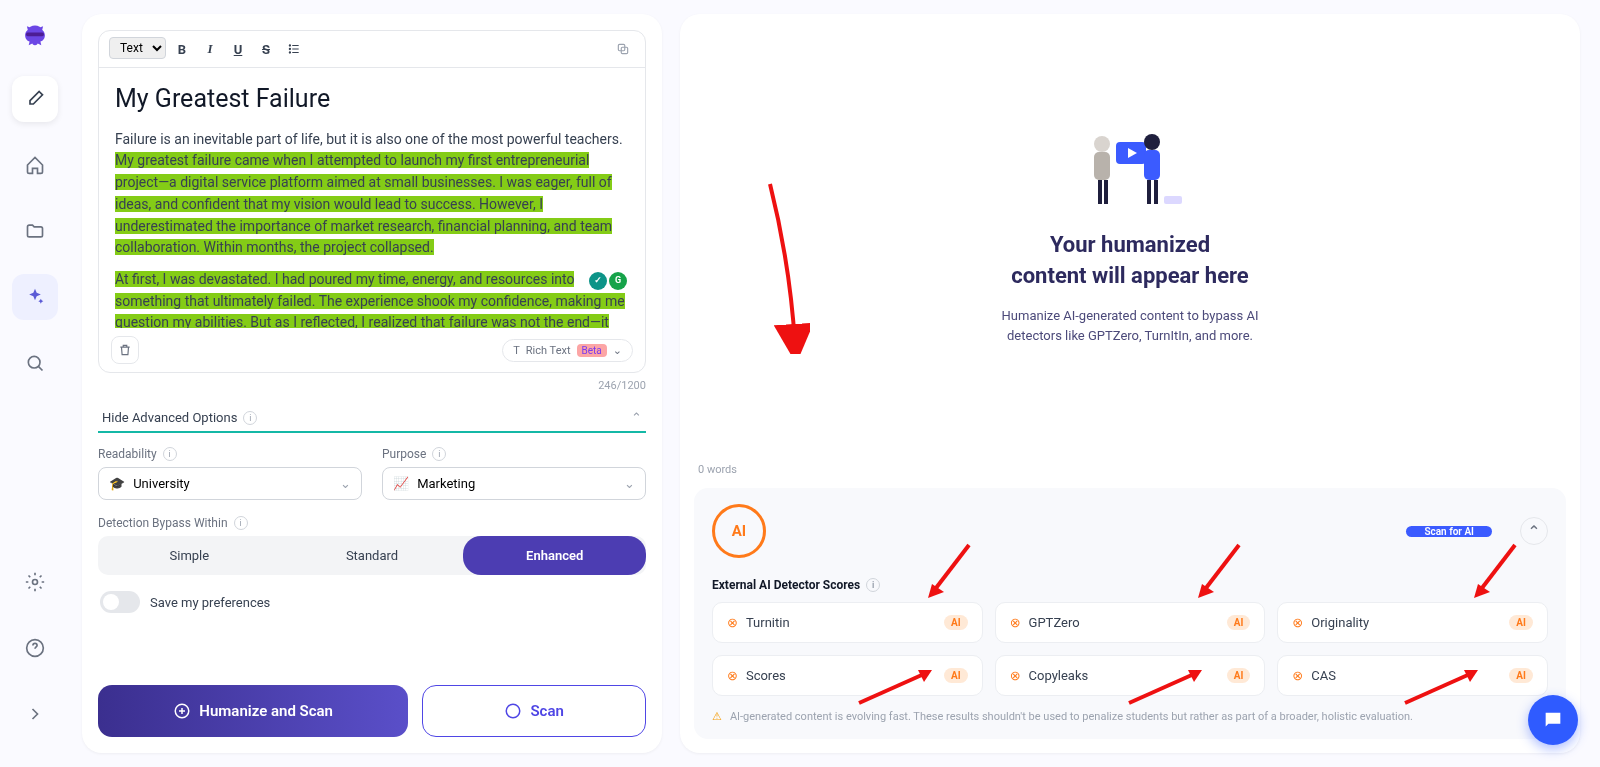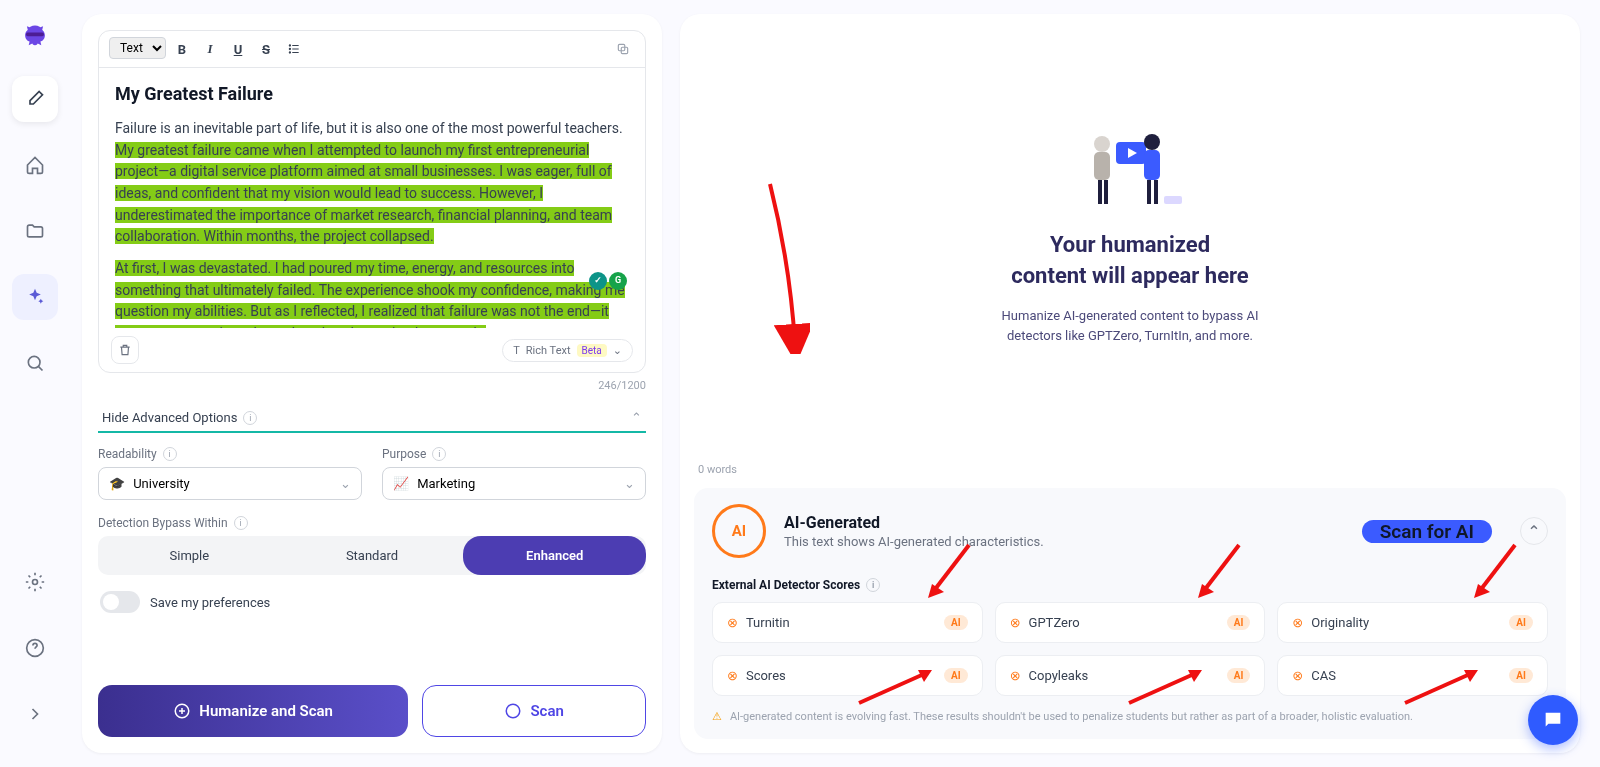--- a/index.html
+++ b/index.html
@@ -19,31 +19,31 @@
 .editor-wrap { border: 1px solid #e5e7eb; border-radius: 12px; overflow: hidden; position: relative; }
 .toolbar { display: flex; align-items: flex-start; gap: 4px; padding: 6px 10px; border-bottom: 1px solid #e5e7eb; }
 .toolbar select { border: 1px solid #d1d5db; border-radius: 4px; padding: 2px 6px; font-size: 12px; }
 .toolbar-btn { width: 24px; height: 24px; display: flex; align-items: center; justify-content: center; font-size: 13px; font-weight: bold; color: #374151; cursor: pointer; }
 .toolbar-btn.italic { font-style: italic; font-family: serif; }
 .toolbar-btn.underline { text-decoration: underline; }
 .toolbar-btn.strike { text-decoration: line-through; }
 .toolbar .spacer { flex: 1; }
 .toolbar-btn.copy { color: #9ca3af; }
 .editor-body { padding: 12px 16px; height: 260px; overflow: hidden; font-size: 14px; line-height: 1.55; color: #374151; position: relative; }
-.editor-title { font-size: 18px; font-weight: 700; color: #111827; margin-bottom: 10px; }
+.editor-title { font-size: 25px; font-weight: 400; color: #111827; margin-bottom: 10px; }
 .editor-body p { margin-bottom: 10px; }
 .hl { background: #84cc16; }
 .grammarly-badge { position: absolute; right: 18px; bottom: 38px; display: flex; gap: 2px; }
 .grammarly-badge span { width: 18px; height: 18px; border-radius: 50%; display: inline-flex; align-items: center; justify-content: center; font-size: 9px; font-weight: bold; color: #fff; }
 .gb1 { background: #0d9488; }
 .gb2 { background: #16a34a; }
 .editor-footer { display: flex; align-items: center; padding: 8px 12px; border-top: 0; gap: 8px; }
 .trash-btn { width: 28px; height: 28px; border: 1px solid #e5e7eb; border-radius: 8px; display: flex; align-items: center; justify-content: center; color: #6b7280; cursor: pointer; }
 .rich-pill { margin-left: auto; border: 1px solid #e5e7eb; border-radius: 999px; padding: 4px 10px; display: flex; align-items: center; gap: 6px; font-size: 11px; color: #6b7280; cursor: pointer; }
-.rich-pill .beta { background: #fef9c3; color: #7c3aed; padding: 1px 5px; border-radius: 4px; font-size: 10px; }
+.rich-pill .beta { background: #fca5a5; color: #7c3aed; padding: 1px 5px; border-radius: 4px; font-size: 10px; }
 .count { text-align: right; font-size: 11px; color: #9ca3af; margin-top: 6px; }
 .adv { margin-top: 12px; }
 .adv-head { display: flex; align-items: center; padding: 6px 4px; font-size: 13px; color: #374151; cursor: pointer; border-bottom: 2px solid #14b8a6; margin-bottom: 14px; gap: 6px; }
 .adv-head .chev { margin-left: auto; color: #9ca3af; }
 .info-icon { width: 14px; height: 14px; border: 1px solid #d1d5db; border-radius: 50%; display: inline-flex; align-items: center; justify-content: center; font-size: 9px; color: #9ca3af; }
 .adv-row { display: flex; gap: 20px; margin-bottom: 16px; }
 .adv-col { flex: 1; }
 .adv-label { font-size: 12px; color: #6b7280; margin-bottom: 6px; display: flex; align-items: center; gap: 6px; }
 .sel { border: 1px solid #d1d5db; border-radius: 8px; padding: 8px 10px; display: flex; align-items: center; gap: 8px; font-size: 13px; cursor: pointer; background: #fff; }
 .sel .chev { margin-left: auto; color: #9ca3af; }
@@ -63,21 +63,21 @@
 .illus { position: relative; width: 120px; height: 90px; margin-bottom: 16px; }
 .illus svg { width: 100%; height: 100%; }
 .right-title { font-size: 22px; font-weight: 700; color: #2d2a5e; line-height: 1.4; margin-bottom: 14px; }
 .right-sub { font-size: 13px; color: #4c4a7a; line-height: 1.6; max-width: 340px; }
 .words { font-size: 11px; color: #9ca3af; padding: 6px 18px; }
 .result-box { background: #f8f9fc; border-radius: 14px; margin: 6px 14px 14px; padding: 16px 18px; position: relative; }
 .result-head { display: flex; align-items: center; gap: 18px; margin-bottom: 20px; }
 .ai-circle { width: 54px; height: 54px; border: 3px solid #ff7a1a; border-radius: 50%; display: flex; align-items: center; justify-content: center; color: #ff7a1a; font-weight: 700; font-size: 15px; }
 .result-head-text h3 { font-size: 16px; font-weight: 700; color: #111827; margin-bottom: 2px; }
 .result-head-text p { font-size: 13px; color: #6b7280; }
-.scan-btn { margin-left: auto; background: #3b5bff; color: #0f172a; padding: 0 18px; border-radius: 999px; font-size: 19px; font-weight: 600; cursor: pointer; }
+.scan-btn { margin-left: auto; background: #3b5bff; color: #ffffff; padding: 0 18px; border-radius: 999px; font-size: 10px; font-weight: 600; cursor: pointer; }
 .chev-circle { width: 28px; height: 28px; border: 1px solid #e5e7eb; border-radius: 50%; display: flex; align-items: center; justify-content: center; margin-left: 10px; cursor: pointer; color: #6b7280; }
 .ext-label { font-size: 12px; font-weight: 700; color: #111827; margin-bottom: 10px; display: flex; align-items: center; gap: 6px; }
 .scores { display: grid; grid-template-columns: repeat(3, 1fr); gap: 12px; }
 .score { background: #fff; border: 1px solid #eceef2; border-radius: 10px; padding: 12px 14px; display: flex; align-items: center; gap: 8px; font-size: 13px; color: #374151; }
 .score .x-icon { color: #ff7a1a; }
 .score .ai-badge { margin-left: auto; background: #ffe9d6; color: #ff7a1a; padding: 2px 7px; border-radius: 999px; font-size: 10px; font-weight: 700; }
 .disclaimer { display: flex; align-items: center; gap: 8px; font-size: 11px; color: #9ca3af; margin-top: 14px; }
 .warn-icon { color: #f59e0b; }
 .arrow-svg { position: absolute; pointer-events: none; }
 .chat-bubble { position: fixed; right: 22px; bottom: 22px; width: 50px; height: 50px; background: #2f5bff; border-radius: 50%; display: flex; align-items: center; justify-content: center; color: #fff; cursor: pointer; box-shadow: 0 4px 12px rgba(47,91,255,0.4); }
@@ -284,24 +284,20 @@
               <polygon points="0,0 10,5 0,10" fill="#e11"></polygon>
             </marker>
           </defs>
         <path d="M30 10 Q 50 90 55 170" stroke="#e11" stroke-width="4" fill="none" marker-end="url(#ah1)"></path>
       </svg>
     </div>
     <div class="words">0 words</div>
     <div class="result-box">
       <div class="result-head">
         <div class="ai-circle">AI</div>
-        <div class="result-head-text">
-          <h3>AI-Generated</h3>
-          <p>This text shows AI-generated characteristics.</p>
-        </div>
         <div class="scan-btn">Scan for AI</div>
         <div class="chev-circle">⌃</div>
       </div>
       <div class="ext-label">
         <span>External AI Detector Scores</span>
         <span class="info-icon">i</span>
       </div>
       <div class="scores" id="scores-container">
           <div class="score">
             <span class="x-icon">⊗</span>

